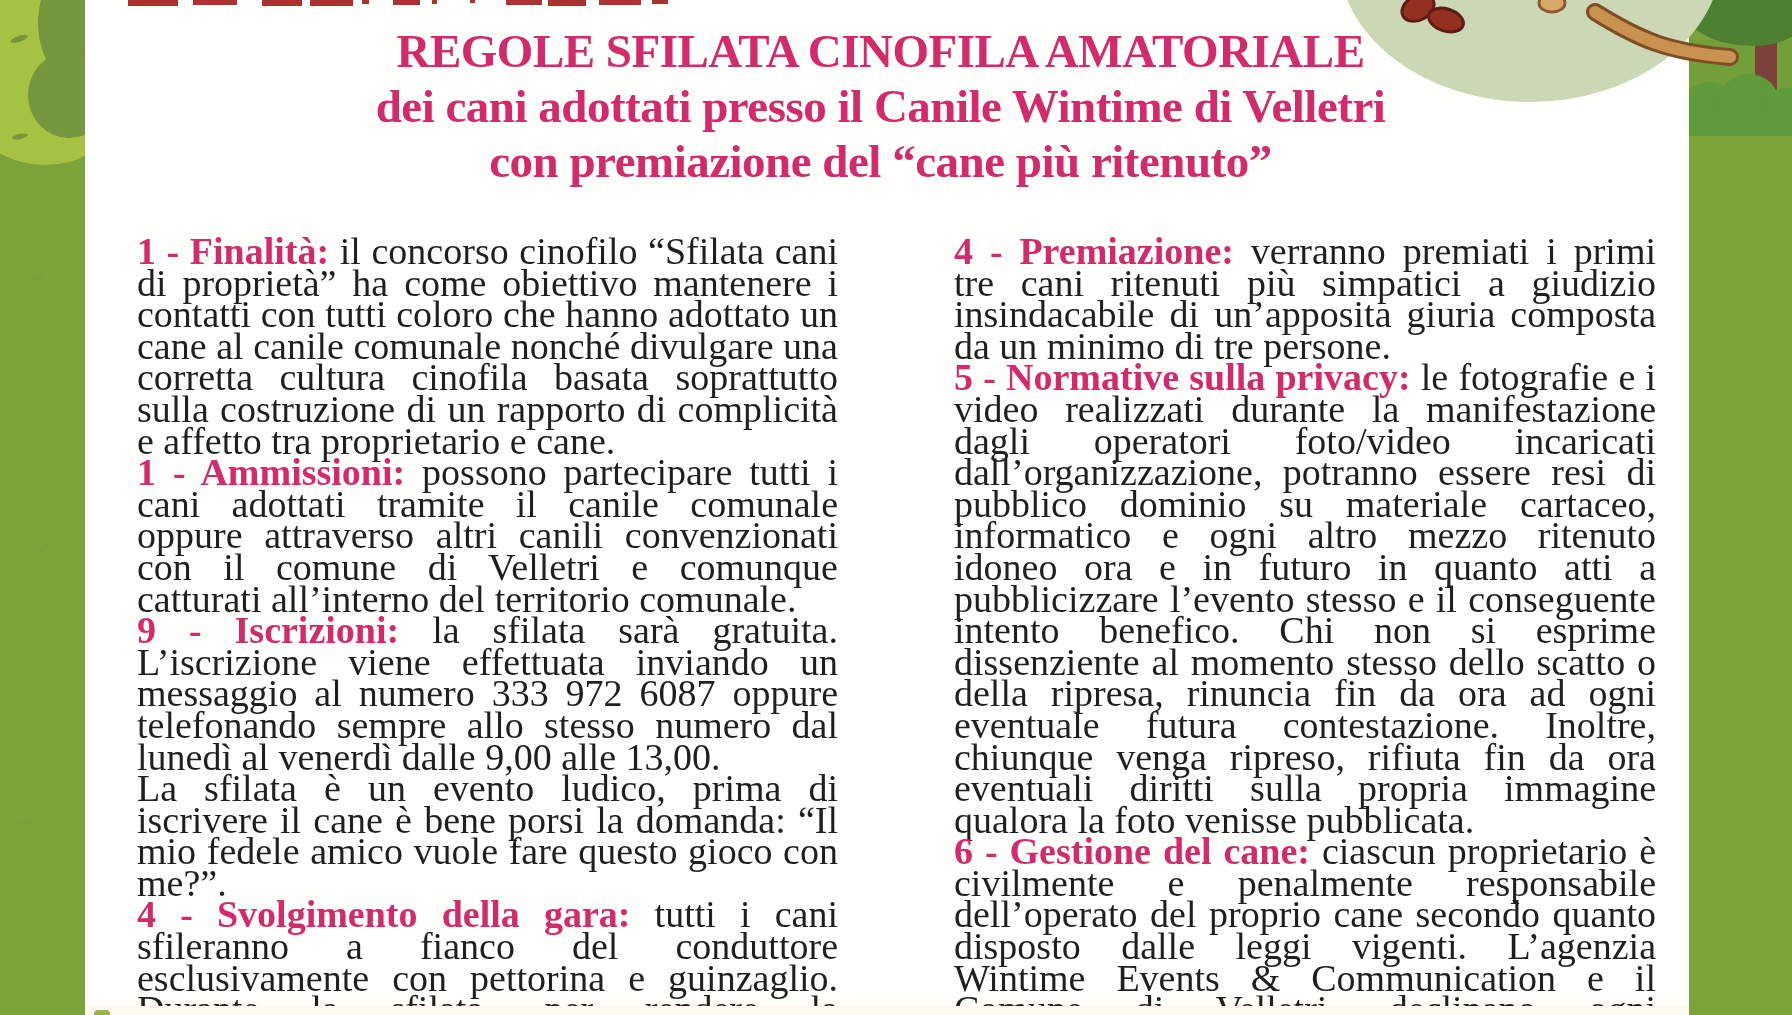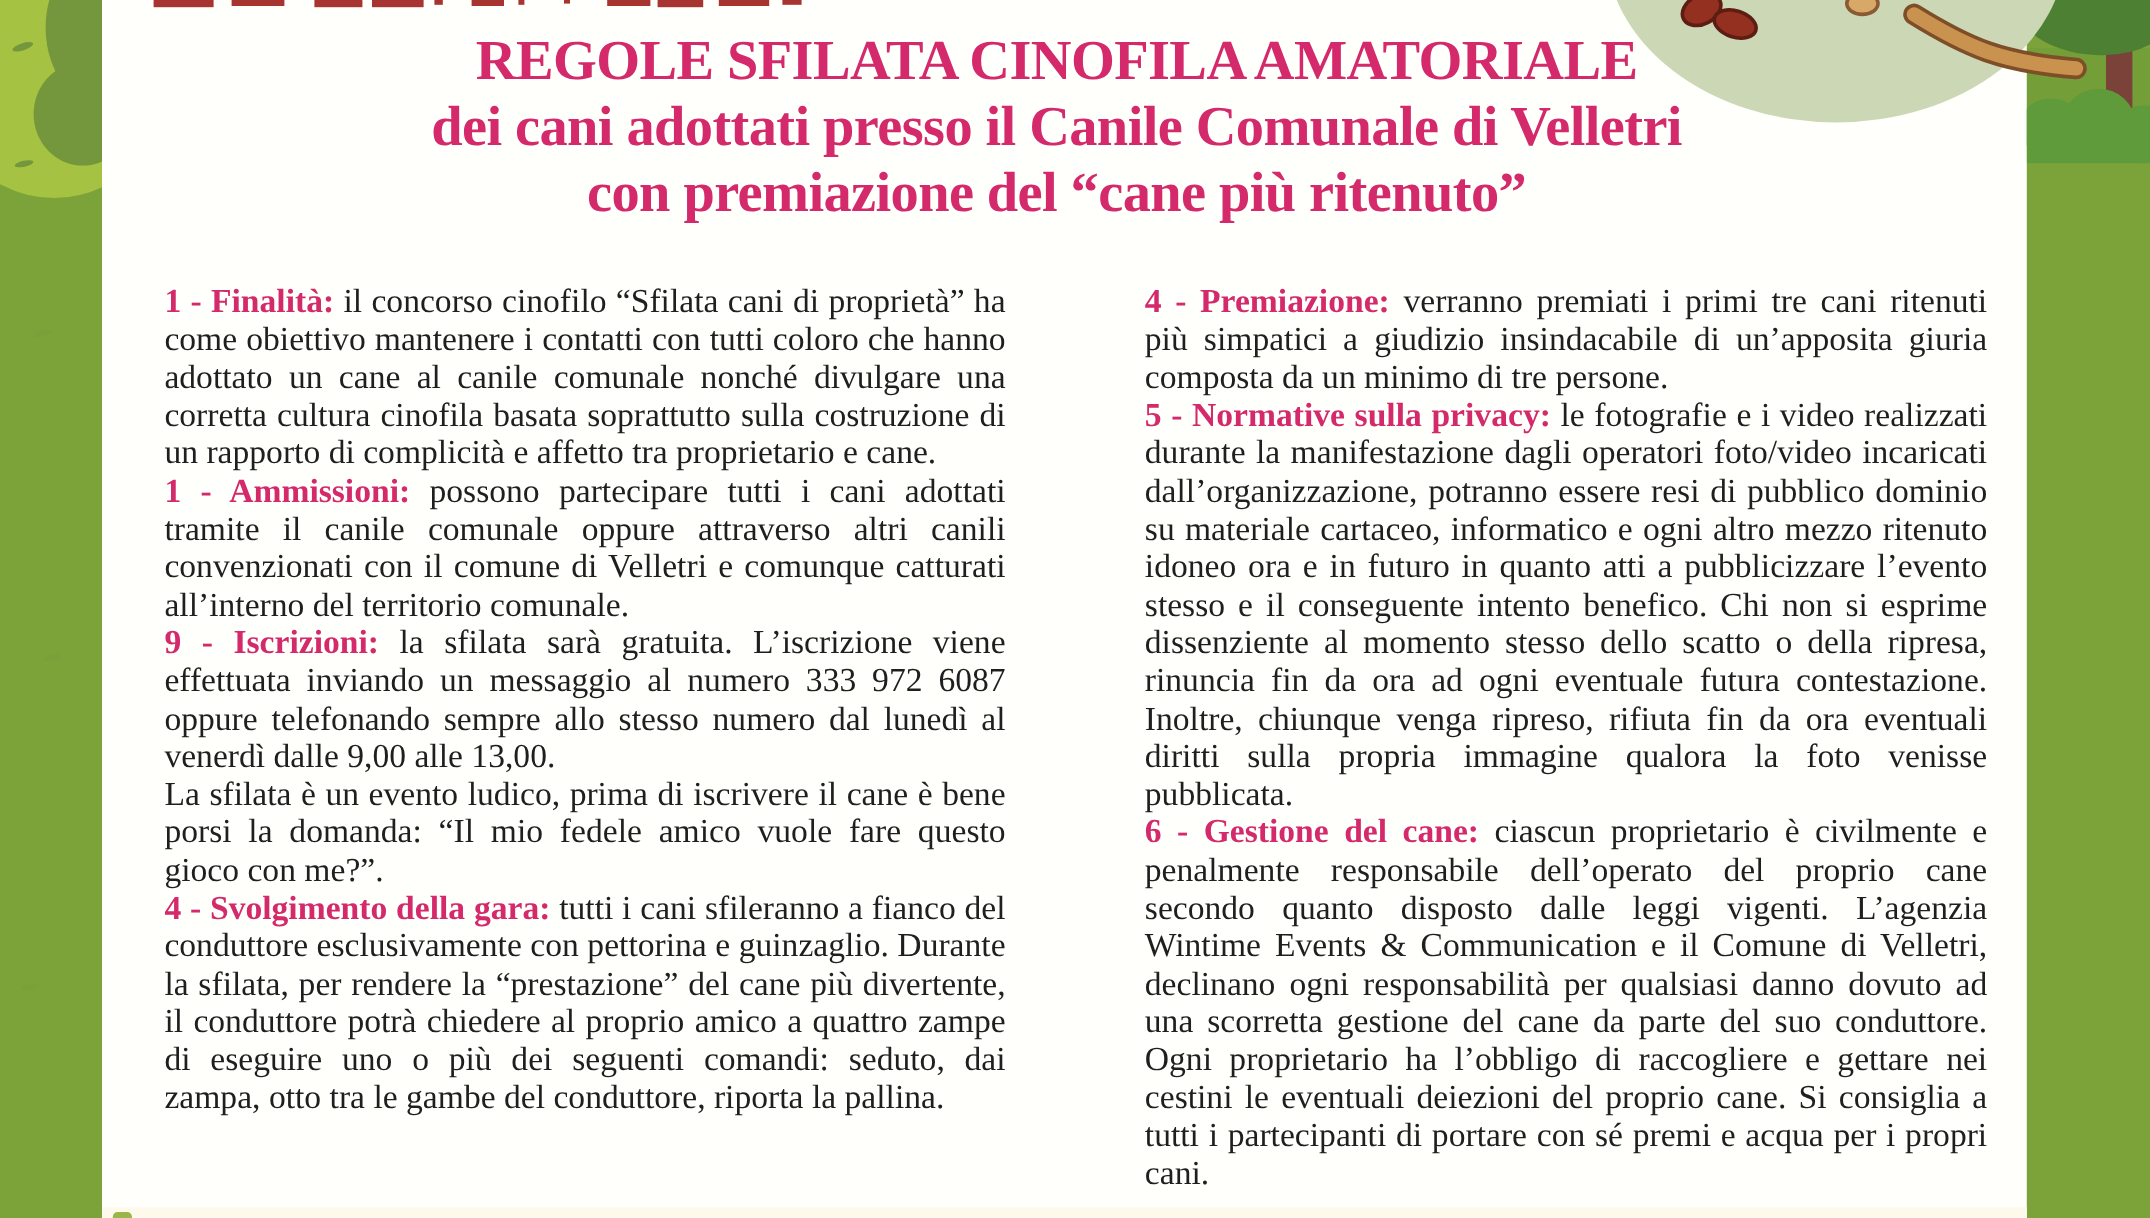--- a/index.html
+++ b/index.html
@@ -54,21 +54,21 @@
     position:absolute;left:85px;right:116px;top:24px;z-index:2;
     text-align:center;color:var(--accent,#d42a6b);
     font-weight:bold;font-size:47px;line-height:55px;
     letter-spacing:-0.5px;
   }
   
   .col{position:absolute;top:236px;z-index:2;}
   .col-left{left:137px;width:701px;}
   .col-right{left:954px;width:702px;}
   .col p{
-    margin:0;font-size:28px;line-height:31.6px;
+    margin:0;font-size:38px;line-height:31.6px;
     color:var(--body-text,#1f1f1f);
     text-align:justify;
   }
   .col p strong.lead{color:var(--accent,#d42a6b);font-weight:bold;}
   
   .bottom-band{
     position:absolute;left:85px;right:103px;bottom:0;height:9px;
     background:#fdfaec;z-index:2;
   }
   .bottom-sliver{
@@ -123,21 +123,21 @@
       <ellipse cx="118" cy="8" rx="17" ry="12" transform="rotate(-28 118 8)" fill="#93301f" stroke="#5e1d12" stroke-width="3"></ellipse>
       <ellipse cx="146" cy="20" rx="18" ry="11" transform="rotate(18 146 20)" fill="#93301f" stroke="#5e1d12" stroke-width="3"></ellipse>
       <ellipse cx="252" cy="3" rx="13" ry="9" fill="#d8a869" stroke="#8a5a32" stroke-width="3"></ellipse>
     </g>
     <path d="M 295,12 C 340,40 368,52 430,57" fill="none" stroke="#7d4e28" stroke-width="18" stroke-linecap="round"></path>
     <path d="M 295,12 C 340,40 368,52 430,57" fill="none" stroke="#c9934f" stroke-width="12" stroke-linecap="round"></path>
   </svg>
 
   <header class="title">
     <div>REGOLE SFILATA CINOFILA AMATORIALE</div>
-    <div>dei cani adottati presso il Canile Comunale di Velletri</div>
+    <div>dei cani adottati presso il Canile Wintime di Velletri</div>
     <div>con premiazione del “cane più ritenuto”</div>
   </header>
 
   <main>
     <section class="col col-left">
         <p><strong class="lead">1 - Finalità: </strong>il concorso cinofilo “Sfilata cani di proprietà” ha come obiettivo mantenere i contatti con tutti coloro che hanno adottato un cane al canile comunale nonché divulgare una corretta cultura cinofila basata soprattutto sulla costruzione di un rapporto di complicità e affetto tra proprietario e cane.</p>
         <p><strong class="lead">1 - Ammissioni: </strong>possono partecipare tutti i cani adottati tramite il canile comunale oppure attraverso altri canili convenzionati con il comune di Velletri e comunque catturati all’interno del territorio comunale.</p>
         <p><strong class="lead">9 - Iscrizioni: </strong>la sfilata sarà gratuita. L’iscrizione viene effettuata inviando un messaggio al numero 333 972 6087 oppure telefonando sempre allo stesso numero dal lunedì al venerdì dalle 9,00 alle 13,00.</p>
         <p>La sfilata è un evento ludico, prima di iscrivere il cane è bene porsi la domanda: “Il mio fedele amico vuole fare questo gioco con me?”.</p>
         <p><strong class="lead">4 - Svolgimento della gara: </strong>tutti i cani sfileranno a fianco del conduttore esclusivamente con pettorina e guinzaglio. Durante la sfilata, per rendere la “prestazione” del cane più divertente, il conduttore potrà chiedere al proprio amico a quattro zampe di eseguire uno o più dei seguenti comandi: seduto, dai zampa, otto tra le gambe del conduttore, riporta la pallina.</p>

